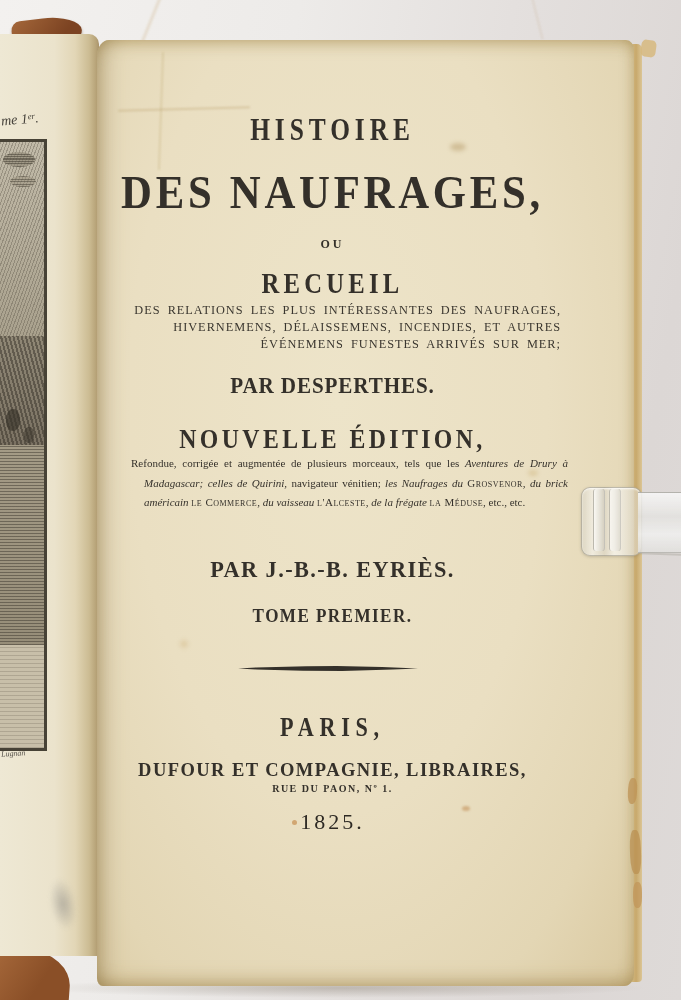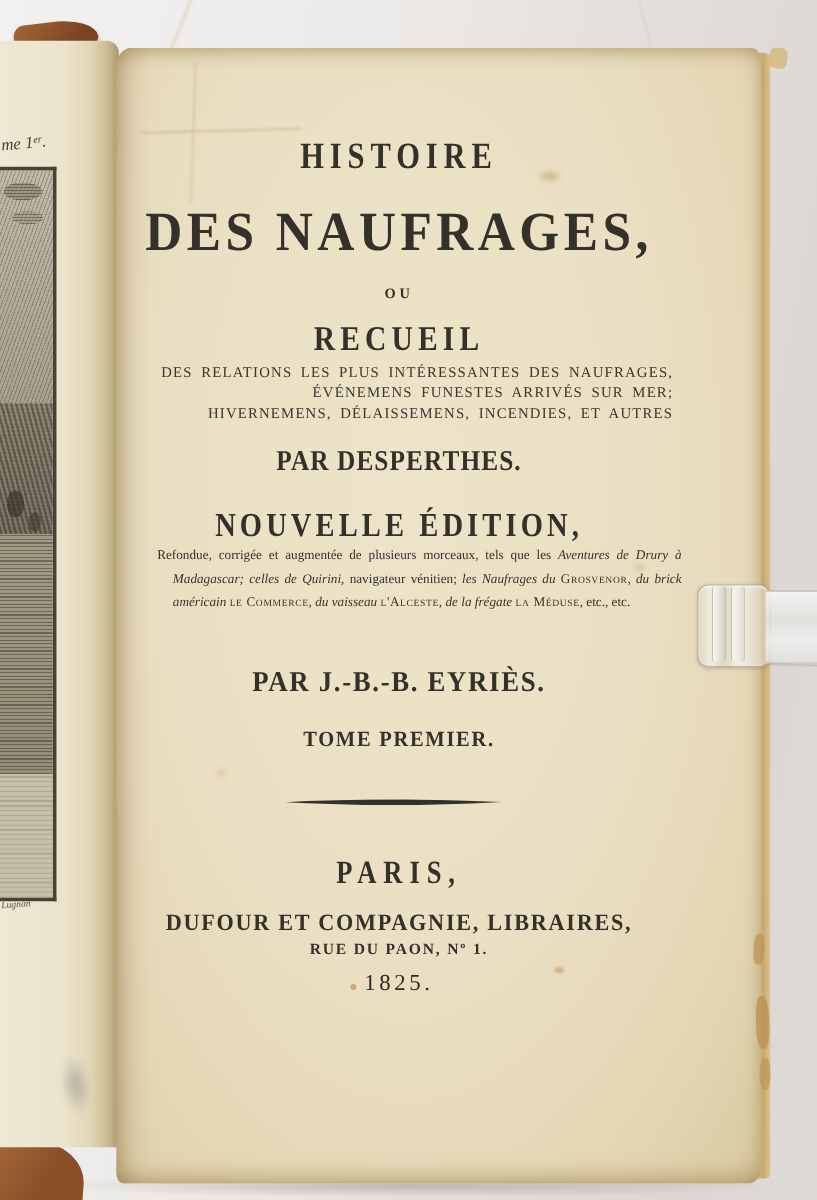--- a/index.html
+++ b/index.html
@@ -81,22 +81,22 @@
   .seg-roman{font-style:normal;}
   .seg-italic{font-style:italic;}
   .seg-sc{font-variant:small-caps;letter-spacing:.5px;}
   .seg-sup{font-style:italic;font-size:.62em;vertical-align:.45em;}
   .t-author2{top:556px;font-size:24px;font-weight:700;letter-spacing:1.5px;transform:scaleX(.93);}
   .t-tome{top:606px;font-size:18px;font-weight:700;letter-spacing:1.5px;transform:scaleX(.95);}
   .rule{left:238px;top:666px;width:180px;height:5px;background:#34302a;
         clip-path:polygon(0 50%,10% 30%,38% 4%,55% 0,80% 22%,100% 48%,86% 72%,58% 100%,36% 96%,10% 68%);}
   .t-paris{top:712px;font-size:27px;font-weight:700;letter-spacing:7px;transform:scaleX(.82);}
   .t-publisher{top:759px;font-size:19.5px;font-weight:700;letter-spacing:1.5px;transform:scaleX(.95);}
-  .t-address{top:783px;font-size:13px;font-weight:700;letter-spacing:1.5px;}
-  .t-year{top:809px;font-size:19px;font-weight:400;letter-spacing:3px;color:#2e2a24;}
+  .t-address{top:783px;font-size:10px;font-weight:700;letter-spacing:1.5px;}
+  .t-year{top:809px;font-size:22px;font-weight:400;letter-spacing:3px;color:#2e2a24;}
   
   .clip-head{left:581px;top:487px;width:59px;height:67px;border-radius:9px;
              background:linear-gradient(90deg,rgba(214,211,200,.55) 0%,rgba(244,243,238,.65) 18%,rgba(215,212,202,.5) 38%,rgba(248,247,243,.7) 55%,rgba(222,219,210,.5) 100%);
              border:1px solid rgba(145,142,130,.55);
              box-shadow:0 1px 3px rgba(110,100,80,.3),inset 0 1px 2px rgba(255,255,255,.8);}
   .clip-bar1{left:593px;top:489px;width:10px;height:62px;border-radius:3px;
              background:linear-gradient(90deg,rgba(255,255,255,.65),rgba(200,198,190,.4));
              border-left:1px solid rgba(150,148,138,.5);border-right:1px solid rgba(150,148,138,.5);}
   .clip-bar2{left:609px;top:489px;width:10px;height:62px;border-radius:3px;
              background:linear-gradient(90deg,rgba(255,255,255,.6),rgba(205,203,195,.4));
@@ -147,22 +147,22 @@
   <div class="abs stain-c"></div>
   <div class="abs stain-d"></div>
   <div class="abs stain-e"></div>
 
   <div class="abs tp t-histoire">HISTOIRE</div>
   <div class="abs tp t-naufrages">DES NAUFRAGES,</div>
   <div class="abs tp t-ou">OU</div>
   <div class="abs tp t-recueil">RECUEIL</div>
   <div class="abs t-sub">
     <div class="sub-line">DES RELATIONS LES PLUS INTÉRESSANTES DES NAUFRAGES,</div>
+    <div class="sub-line indent">HIVERNEMENS, DÉLAISSEMENS, INCENDIES, ET AUTRES</div>
     <div class="sub-line indent">ÉVÉNEMENS FUNESTES ARRIVÉS SUR MER;</div>
-    <div class="sub-line indent">HIVERNEMENS, DÉLAISSEMENS, INCENDIES, ET AUTRES</div>
   </div>
   <div class="abs tp t-author1">PAR DESPERTHES.</div>
   <div class="abs tp t-edition">NOUVELLE ÉDITION,</div>
   <div class="abs t-ednote"><span class="seg-roman">Refondue, corrigée et augmentée de plusieurs morceaux, tels que les </span><span class="seg-italic">Aventures de Drury à Madagascar; celles de Quirini,</span><span class="seg-roman"> navigateur vénitien; </span><span class="seg-italic">les Naufrages du </span><span class="seg-sc">Grosvenor</span><span class="seg-roman">, </span><span class="seg-italic">du brick américain </span><span class="seg-sc">le Commerce</span><span class="seg-roman">, </span><span class="seg-italic">du vaisseau </span><span class="seg-sc">l'Alceste</span><span class="seg-roman">, </span><span class="seg-italic">de la frégate </span><span class="seg-sc">la Méduse</span><span class="seg-roman">, etc., etc.</span></div>
   <div class="abs tp t-author2">PAR J.-B.-B. EYRIÈS.</div>
   <div class="abs tp t-tome">TOME PREMIER.</div>
   <div class="abs rule"></div>
   <div class="abs tp t-paris">PARIS,</div>
   <div class="abs tp t-publisher">DUFOUR ET COMPAGNIE, LIBRAIRES,</div>
   <div class="abs tp t-address">RUE DU PAON, Nº 1.</div>

